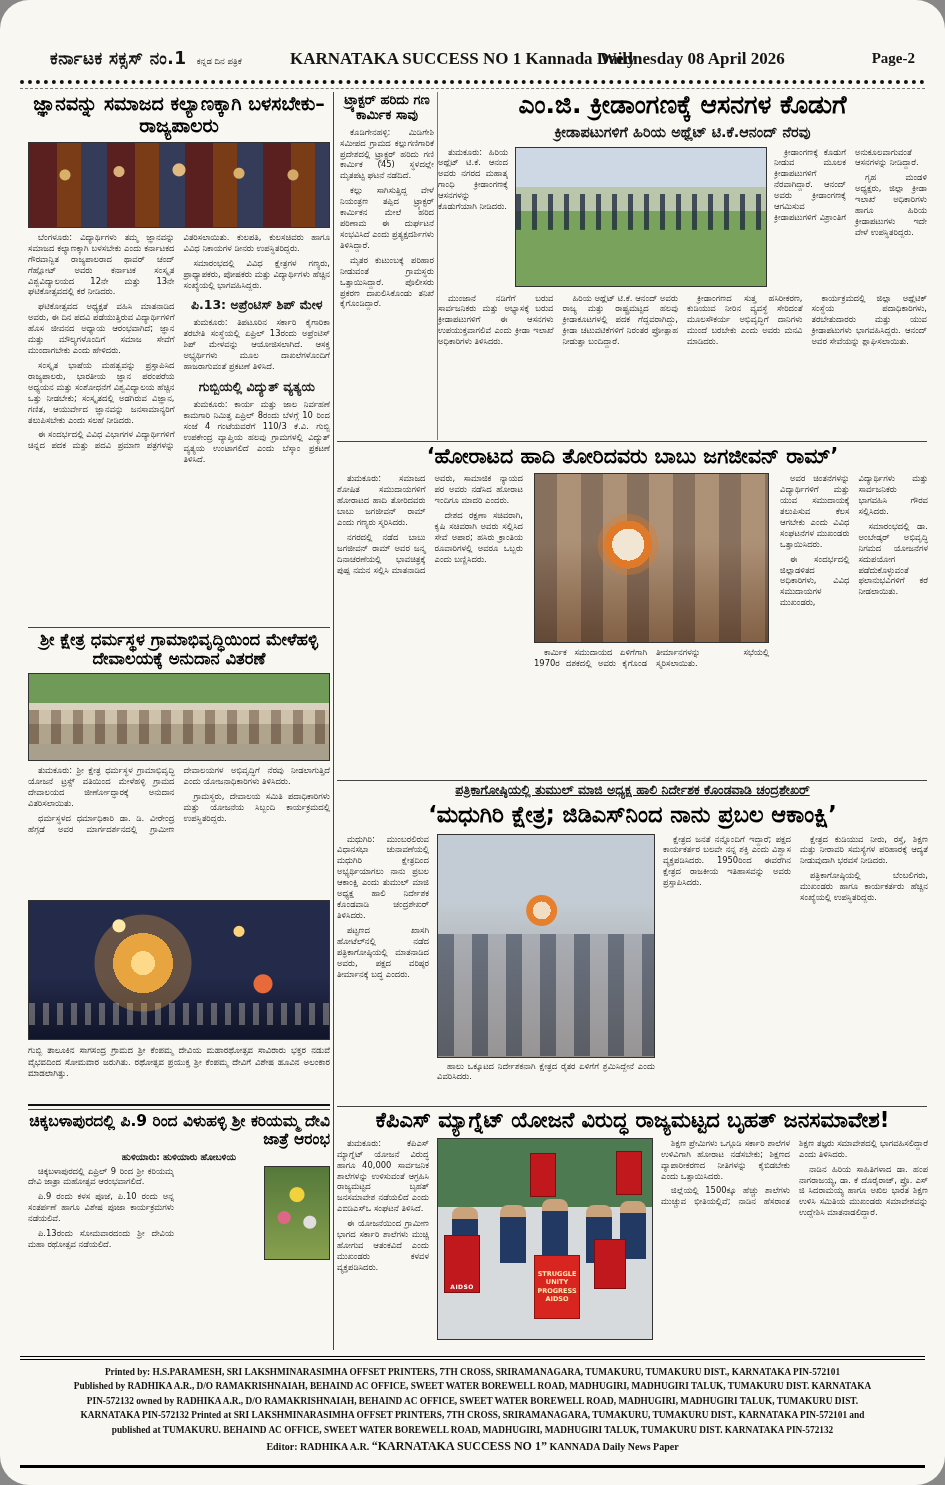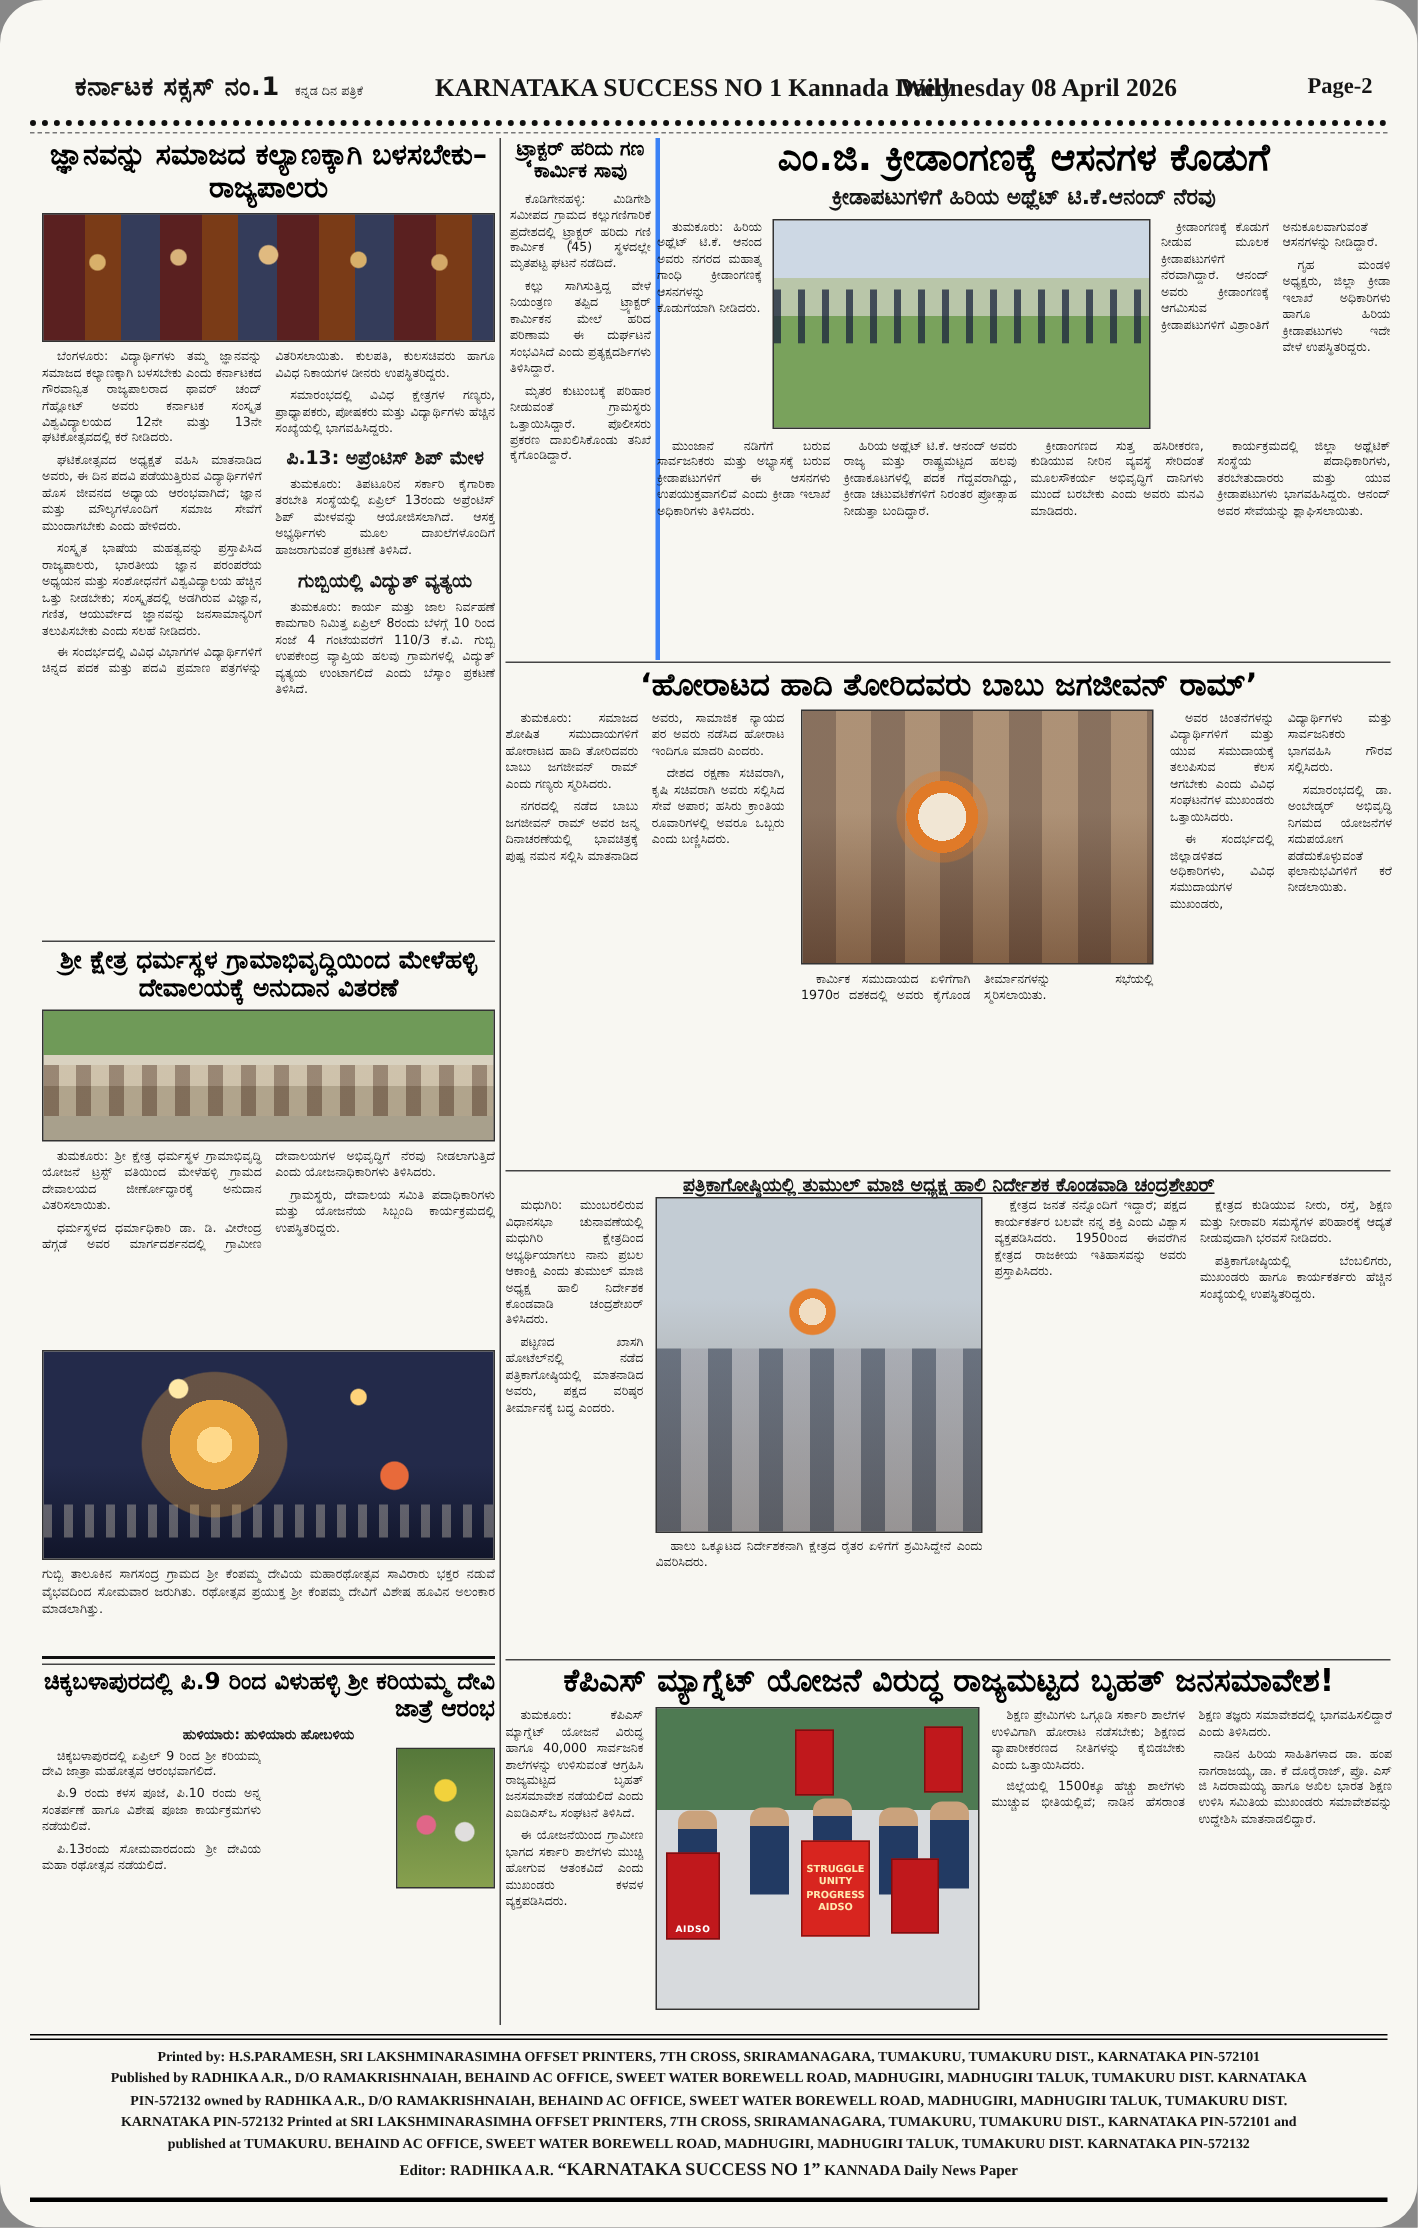--- a/index.html
+++ b/index.html
@@ -59,33 +59,33 @@
   .ph-madhugiri{background:
      radial-gradient(circle at 48% 34%,#f0ddc2 0 9px,#e5802f 9px 15px,transparent 16px),
      repeating-linear-gradient(90deg,rgba(40,50,70,.55) 0 16px,rgba(150,150,160,.45) 16px 34px) 0 100%/100% 55% no-repeat,
      linear-gradient(180deg,#c3ccd4 0 30%,#98928a 100%);}
   .ph-protest{background:linear-gradient(180deg,#4e7a52 0 34%,#d7dadd 34% 100%);}
   .poster{position:absolute;background:#c0181c;color:#fff;font-weight:bold;
           display:flex;align-items:flex-end;justify-content:center;
           font-size:6px;letter-spacing:.4px;padding-bottom:2px;border:1px solid #7d0e10;}
   .tote{position:absolute;background:#d8251f;color:#ffe9b0;font-weight:bold;
         display:flex;align-items:center;justify-content:center;text-align:center;
-        font-size:6.5px;line-height:1.3;border:1px solid #8d1210;}
+        font-size:6.5px;line-height:1.3;border:1px solid #8d1210;margin-top:28px;}
   .student{position:absolute;width:26px;height:58px;background:linear-gradient(180deg,#caa27c 0 12px,#223a63 12px 100%);border-radius:8px 8px 0 0;}
   .ph-jatresmall{background:
      radial-gradient(circle at 50% 30%,#f2d23c 0 7px,transparent 8px),
      radial-gradient(circle at 30% 55%,#e06688 0 6px,transparent 7px),
      radial-gradient(circle at 70% 60%,#e0dede 0 6px,transparent 7px),
      linear-gradient(180deg,#55783a,#87a04e);}
   
   .a-governor{left:28px;top:92px;width:302px;height:532px;}
   .a-governor .hl{font-size:19px;}
   .a-governor .ph{width:300px;height:84px;margin:5px 0 4px 0;}
   .a-governor .flow{height:382px;}
-  .a-tractor{left:337px;top:92px;width:94px;height:348px;padding:0 3px;border-right:3px solid #3b82f6;}
+  .a-tractor{left:337px;top:92px;width:94px;height:348px;padding:0 3px;border-right:1px solid #3b82f6;}
   .a-tractor .hl{font-size:13px;margin-bottom:4px;}
   .a-tractor .flow{height:300px;}
   .a-stadium{left:438px;top:90px;width:489px;height:350px;}
   .a-stadium .hl{font-size:25px;}
   .a-stadium .sub{font-weight:bold;font-size:14.5px;text-align:center;margin-top:4px;}
   .stad-row{display:flex;gap:7px;margin-top:6px;height:140px;}
   .stad-row .c1{width:70px;}
   .stad-row .ph{width:250px;height:138px;flex:none;}
   .stad-row .c2{flex:1;}
   .stad-bottom{margin-top:6px;height:136px;}
@@ -236,20 +236,21 @@
     <div class="ph ph-templegroup"></div>
     <div class="flow cols2">
         <p class="bp">ತುಮಕೂರು: ಶ್ರೀ ಕ್ಷೇತ್ರ ಧರ್ಮಸ್ಥಳ ಗ್ರಾಮಾಭಿವೃದ್ಧಿ ಯೋಜನೆ ಟ್ರಸ್ಟ್ ವತಿಯಿಂದ ಮೇಳೆಹಳ್ಳಿ ಗ್ರಾಮದ ದೇವಾಲಯದ ಜೀರ್ಣೋದ್ಧಾರಕ್ಕೆ ಅನುದಾನ ವಿತರಿಸಲಾಯಿತು.</p>
         <p class="bp">ಧರ್ಮಸ್ಥಳದ ಧರ್ಮಾಧಿಕಾರಿ ಡಾ. ಡಿ. ವೀರೇಂದ್ರ ಹೆಗ್ಗಡೆ ಅವರ ಮಾರ್ಗದರ್ಶನದಲ್ಲಿ ಗ್ರಾಮೀಣ ದೇವಾಲಯಗಳ ಅಭಿವೃದ್ಧಿಗೆ ನೆರವು ನೀಡಲಾಗುತ್ತಿದೆ ಎಂದು ಯೋಜನಾಧಿಕಾರಿಗಳು ತಿಳಿಸಿದರು.</p>
         <p class="bp">ಗ್ರಾಮಸ್ಥರು, ದೇವಾಲಯ ಸಮಿತಿ ಪದಾಧಿಕಾರಿಗಳು ಮತ್ತು ಯೋಜನೆಯ ಸಿಬ್ಬಂದಿ ಕಾರ್ಯಕ್ರಮದಲ್ಲಿ ಉಪಸ್ಥಿತರಿದ್ದರು.</p>
       </div>
   </div>
 
   <div class="art a-madhugiri">
     <div class="strap">ಪತ್ರಿಕಾಗೋಷ್ಠಿಯಲ್ಲಿ ತುಮುಲ್ ಮಾಜಿ ಅಧ್ಯಕ್ಷ ಹಾಲಿ ನಿರ್ದೇಶಕ ಕೊಂಡವಾಡಿ ಚಂದ್ರಶೇಖರ್</div>
+    <div class="hl">‘ಮಧುಗಿರಿ ಕ್ಷೇತ್ರ; ಜಿಡಿಎಸ್‌ನಿಂದ ನಾನು ಪ್ರಬಲ ಆಕಾಂಕ್ಷಿ’</div>
     <div class="mad-row">
       <div class="c1 flow">
           <p class="bp">ಮಧುಗಿರಿ: ಮುಂಬರಲಿರುವ ವಿಧಾನಸಭಾ ಚುನಾವಣೆಯಲ್ಲಿ ಮಧುಗಿರಿ ಕ್ಷೇತ್ರದಿಂದ ಅಭ್ಯರ್ಥಿಯಾಗಲು ನಾನು ಪ್ರಬಲ ಆಕಾಂಕ್ಷಿ ಎಂದು ತುಮುಲ್ ಮಾಜಿ ಅಧ್ಯಕ್ಷ ಹಾಲಿ ನಿರ್ದೇಶಕ ಕೊಂಡವಾಡಿ ಚಂದ್ರಶೇಖರ್ ತಿಳಿಸಿದರು.</p>
           <p class="bp">ಪಟ್ಟಣದ ಖಾಸಗಿ ಹೋಟೆಲ್‌ನಲ್ಲಿ ನಡೆದ ಪತ್ರಿಕಾಗೋಷ್ಠಿಯಲ್ಲಿ ಮಾತನಾಡಿದ ಅವರು, ಪಕ್ಷದ ವರಿಷ್ಠರ ತೀರ್ಮಾನಕ್ಕೆ ಬದ್ಧ ಎಂದರು.</p>
         </div>
       <div class="mad-mid">
         <div class="ph ph-madhugiri"></div>
         <div class="flow">
             <p class="bp">ಹಾಲು ಒಕ್ಕೂಟದ ನಿರ್ದೇಶಕನಾಗಿ ಕ್ಷೇತ್ರದ ರೈತರ ಏಳಿಗೆಗೆ ಶ್ರಮಿಸಿದ್ದೇನೆ ಎಂದು ವಿವರಿಸಿದರು.</p>
           </div>

